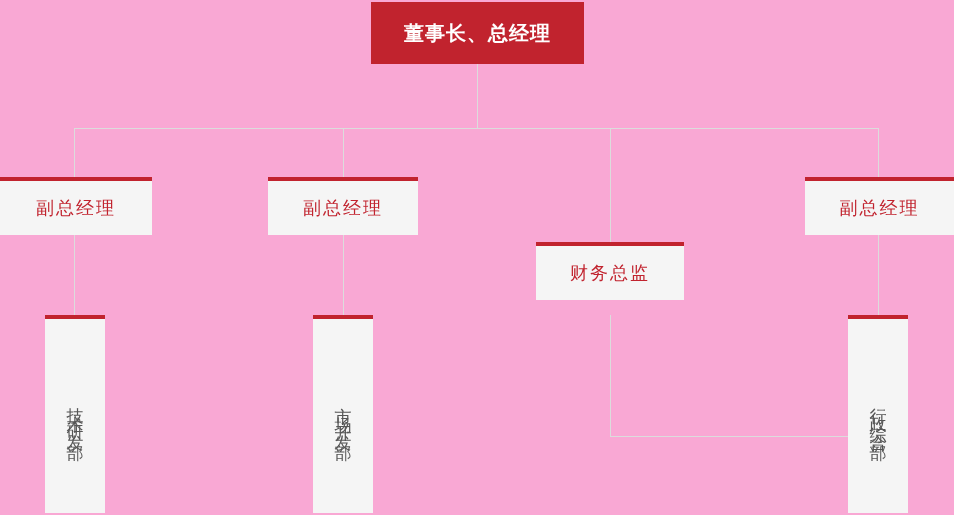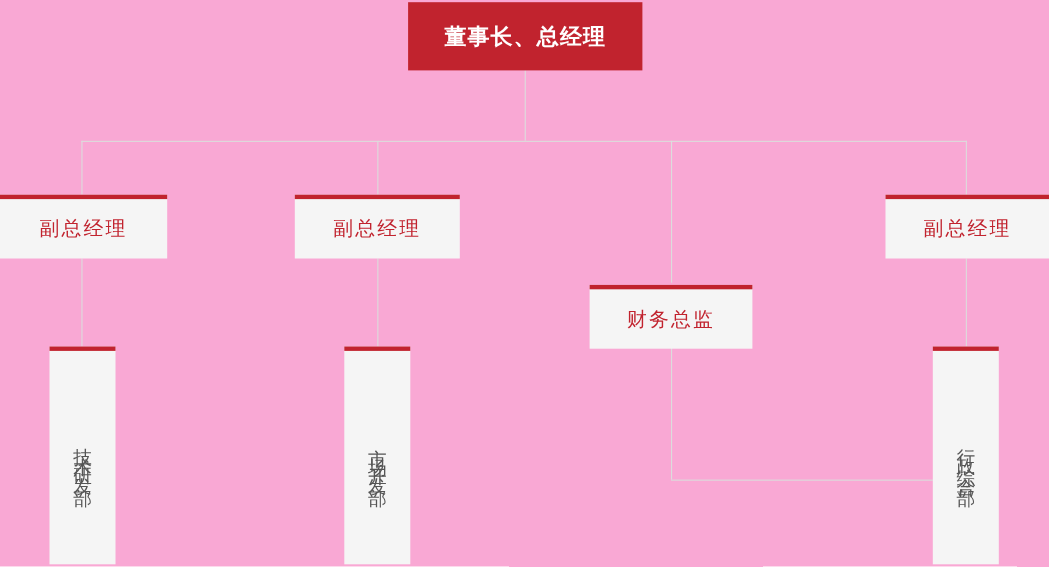--- a/index.html
+++ b/index.html
@@ -56,21 +56,21 @@
     border-top: 4px solid var(--accent_red, #c1232e);
     color: var(--accent_red, #c1232e);
     font-size: 18px;
     font-weight: normal;
     letter-spacing: 2px;
     height: 58px;
     top: 177px;
   }
   .node.vp-1  { left: 0px;   width: 152px; }
   .node.vp-2  { left: 268px; width: 150px; }
-  .node.cfo   { left: 536px; width: 148px; top: 259px; }
+  .node.cfo   { left: 536px; width: 148px; top: 242px; }
   .node.vp-3  { left: 805px; width: 149px; }
 
   .node.dept {
     background: var(--node_bg, #f5f5f5);
     border-top: 4px solid var(--accent_red, #c1232e);
     top: 315px;
     width: 60px;
     height: 198px;
   }
   .node.dept-1 { left: 45px; }

